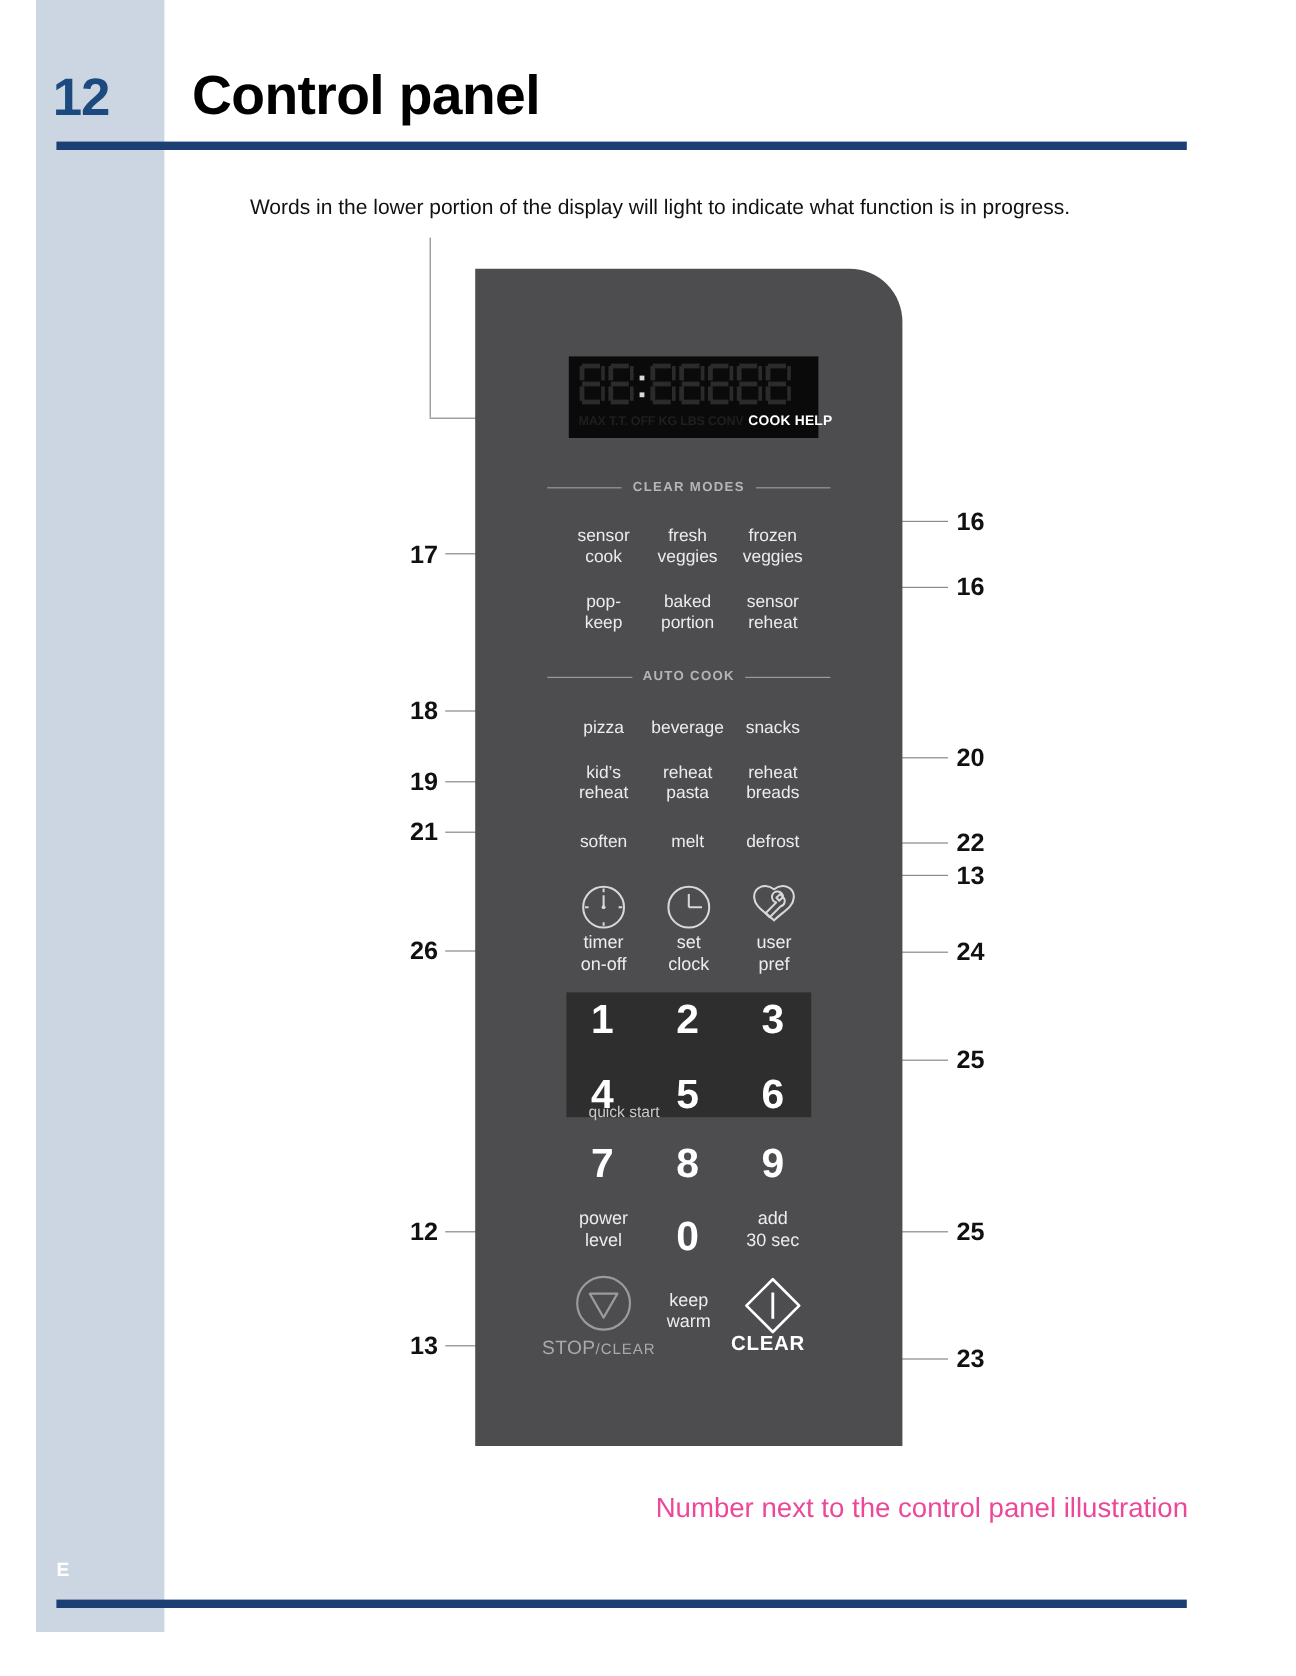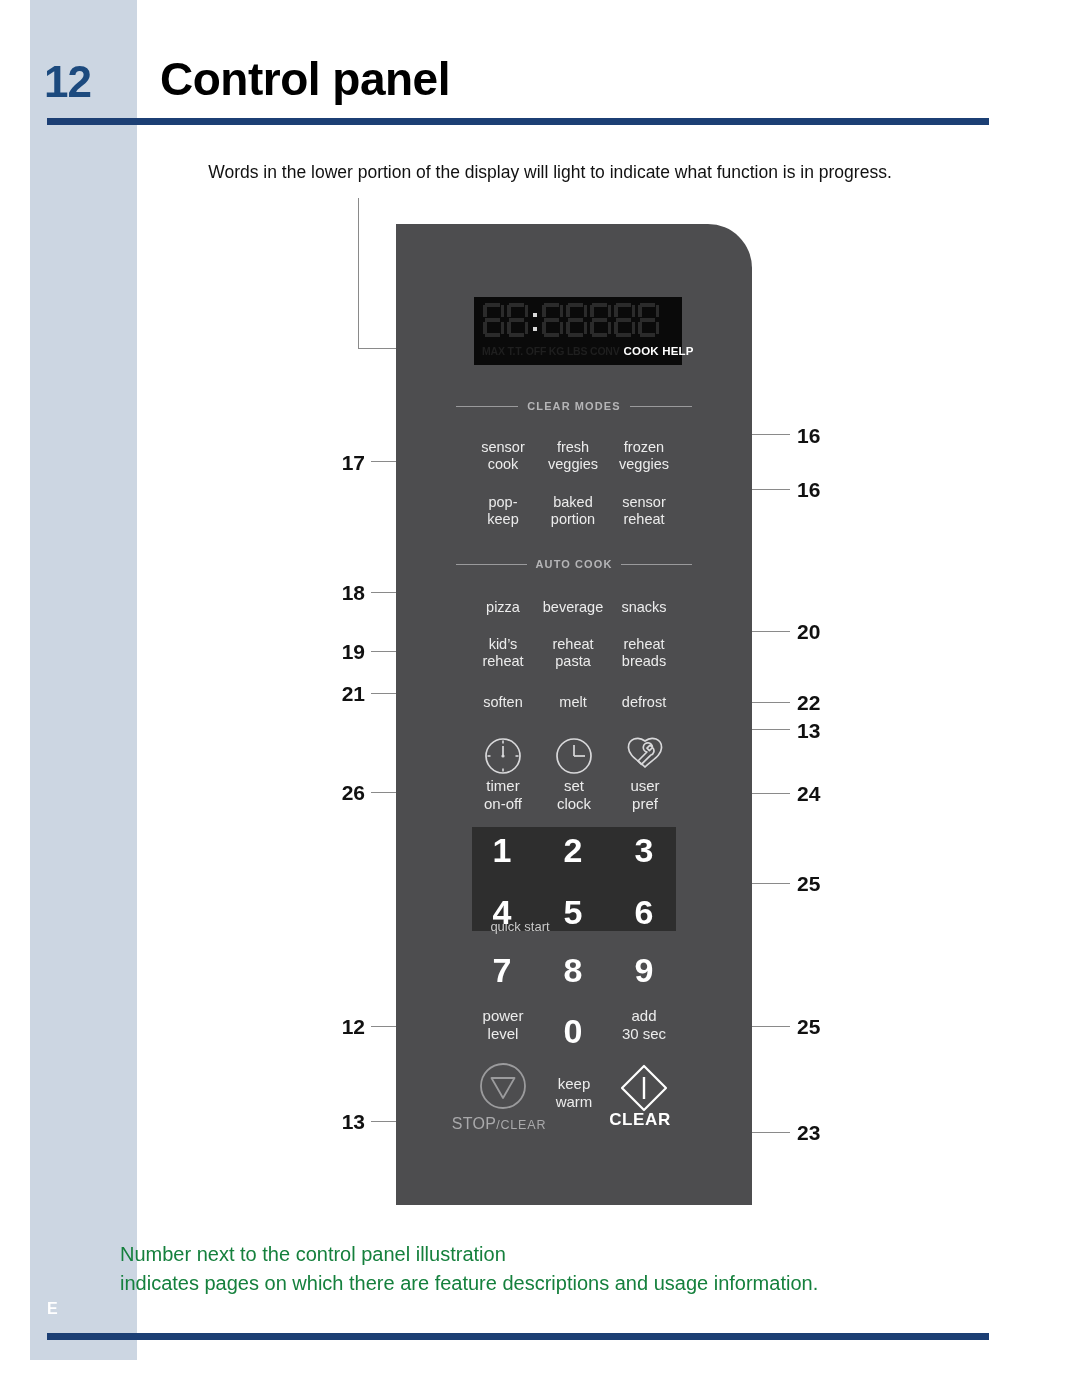--- a/index.html
+++ b/index.html
@@ -34,21 +34,21 @@
   #footer-letter{
     position:absolute;left:47px;top:1300px;
     font-size:16px;font-weight:bold;color:#ffffff;
   }
   #caption-top{
     position:absolute;left:150px;top:162px;width:800px;
     text-align:center;font-size:17.5px;color:#111;
   }
   #caption-bottom{
     position:absolute;left:120px;top:1240px;width:870px;
-    text-align:left;font-size:20px;color:#15803d;line-height:1.45;
+    text-align:right;font-size:23px;color:#ec4899;line-height:1.45;
   }
   #caption-bottom div{white-space:nowrap;}
 
   
   #panel{
     position:absolute;left:396px;top:224px;width:356px;height:981px;
     background:#4d4d4f;
     border-top-right-radius:44px;
   }
 
@@ -161,21 +161,20 @@
 <div id="left-band"></div>
 <div id="page-num">12</div>
 <div id="page-title">Control panel</div>
 <div id="rule-top"></div>
 <div id="rule-bottom"></div>
 <div id="footer-letter">E</div>
 
 <div id="caption-top">Words in the lower portion of the display will light to indicate what function is in progress.</div>
 <div id="caption-bottom">
   <div>Number next to the control panel illustration</div>
-  <div>indicates pages on which there are feature descriptions and usage information.</div>
 </div>
 
 <div class="lead v" style="left:358px;top:198px;height:150px;"></div>
 <div class="lead h" style="left:358px;top:348px;width:166px;"></div>
 
 <div class="callout l" style="left:325px;top:451px;">17</div>
 <div class="lead h" style="left:371px;top:461px;width:137px;"></div>
 
 <div class="callout l" style="left:325px;top:581px;">18</div>
 <div class="lead h" style="left:371px;top:592px;width:121px;"></div>

